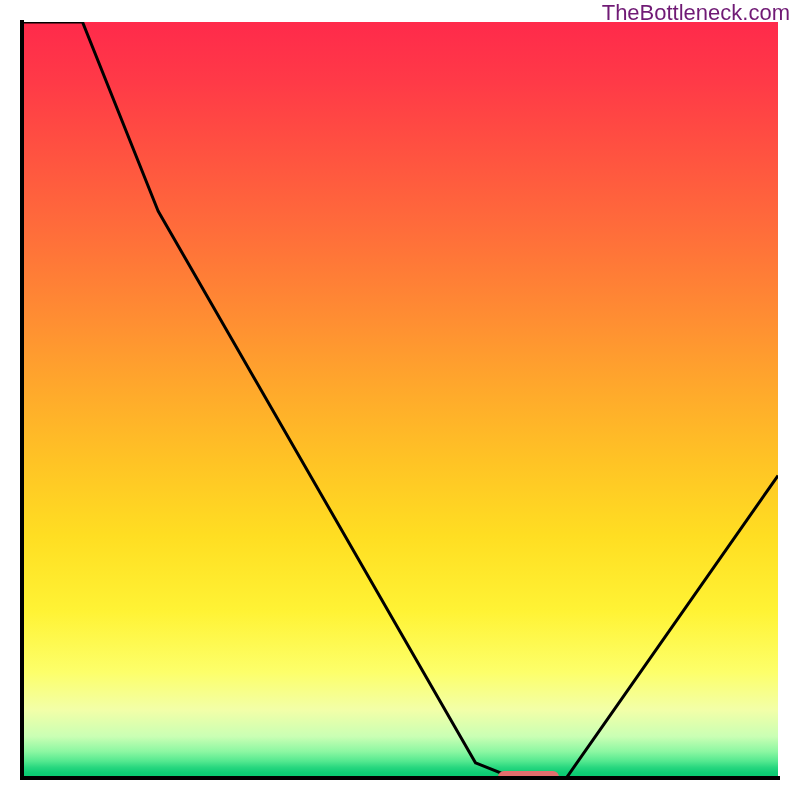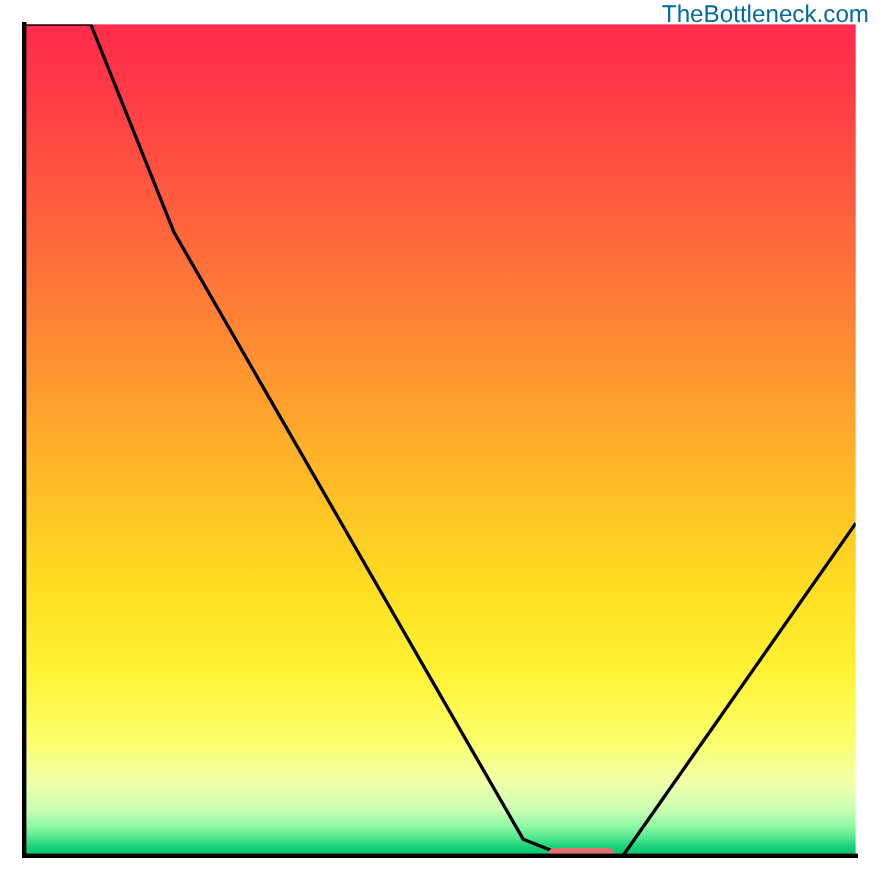--- a/index.html
+++ b/index.html
@@ -82,21 +82,21 @@
     top: 776px;
     width: 760px;
     height: 4px;
   }
   .watermark {
     position: absolute;
     top: 0px;
     right: 10px;
     font-size: 22px;
     font-weight: 500;
-    color: #0369a1;
+    color: #701a75;
     letter-spacing: 0px;
   }
 </style>
 </head>
 <body>
 
 <div class="chart-wrap">
 
   <div class="plot-area">
     <div class="gradient"></div>

